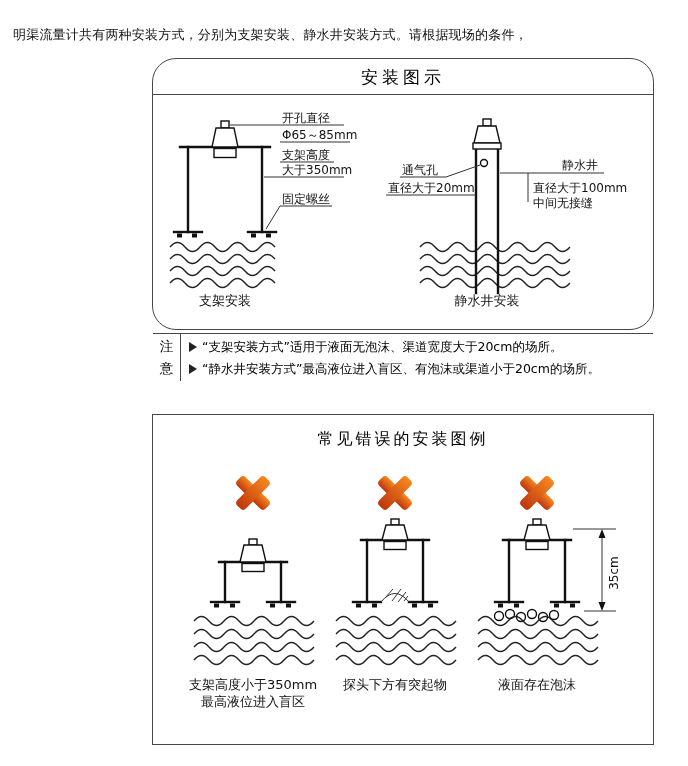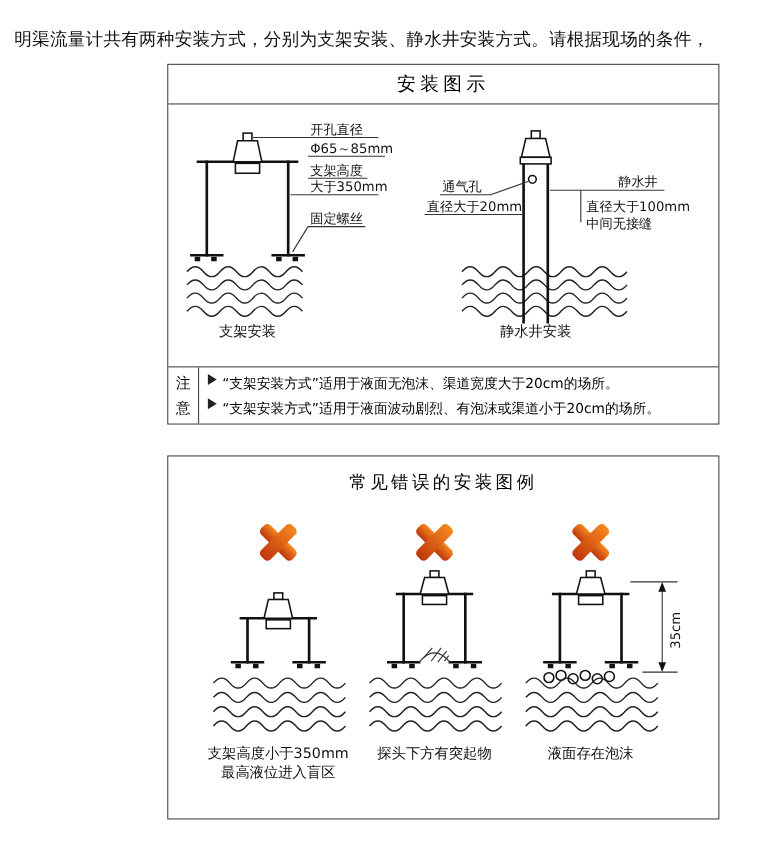--- a/index.html
+++ b/index.html
@@ -1,30 +1,30 @@
 <!DOCTYPE html>
 <html><head>
 <meta charset="utf-8">
 <style>
   * { margin:0; padding:0; box-sizing:border-box; }
   html,body { width:688px; height:766px; }
   body { background:#fff; font-family:"DejaVu Sans",sans-serif; color:#000; }
   .page { position:relative; width:688px; height:766px; background:#fff; overflow:hidden; }
-  .intro { position:absolute; left:13px; top:26px; font-size:16px; color:#111; letter-spacing:0.2px; }
+  .intro { position:absolute; left:13px; top:26px; font-size:13px; color:#111; letter-spacing:0.2px; }
   .panel { position:absolute; left:152px; width:502px; background:#fff; border:1.5px solid #474747; display:flex; flex-direction:column; }
-  .panel1 { top:58px; height:328px; }
+  .panel1 { top:58px; height:272px;border-radius:24px; }
   .panel2 { top:414px; height:331px; }
   .p1-title { height:36px; line-height:36px; text-align:center; font-size:17px; letter-spacing:4px; border-bottom:1.5px solid #474747; flex:none; }
   .p2-title { height:44px; line-height:48px; text-align:center; font-size:16px; letter-spacing:3px; flex:none; }
   .diagram-wrap { flex:none; }
   .diagram-wrap svg { display:block; margin:0 auto; }
   .notes { flex:1; border-top:1.5px solid #474747; display:flex; align-items:stretch; font-size:12.5px; }
   .notes-label { width:28px; flex:none; border-right:1.5px solid #474747; display:flex; flex-direction:column; justify-content:center; align-items:center; gap:4px; font-size:13.5px; }
   .notes-body { flex:1; display:flex; flex-direction:column; justify-content:center; gap:5px; padding:4px 6px; }
-  .note-line { display:flex; align-items:flex-start; line-height:17px; }
+  .note-line { display:flex; align-items:center; line-height:17px; }
   .bullet { width:0; height:0; border-left:8px solid #222; border-top:5px solid transparent; border-bottom:5px solid transparent; display:inline-block; margin:0 5px 0 2px; flex:none; }
   svg text { font-family:"DejaVu Sans",sans-serif; fill:#111; }
   .struct { stroke:#111; stroke-width:2.4; fill:none; stroke-linecap:square; }
   .thin   { stroke:#333; stroke-width:1; fill:none; }
   .wave   { stroke:#222; stroke-width:1.3; fill:none; }
   .part   { stroke:#111; stroke-width:1.4; fill:#fff; }
   .solid  { fill:#111; stroke:none; }
 </style>
 </head>
 <body>
@@ -125,21 +125,21 @@
         <div>注</div>
         <div>意</div>
       </div>
       <div class="notes-body">
         <div class="note-line">
           <span class="bullet"></span>
           <span>“支架安装方式”适用于液面无泡沫、渠道宽度大于20cm的场所。</span>
         </div>
         <div class="note-line">
           <span class="bullet"></span>
-          <span>“支架安装方式”适用于液面波动剧烈、有泡沫或渠道小于20cm的场所。</span>
+          <span>“静水井安装方式”最高液位进入盲区、有泡沫或渠道小于20cm的场所。</span>
         </div>
       </div>
     </div>
   </div>
 
   <div class="panel panel2">
     <div class="p2-title">常见错误的安装图例</div>
 
     <div class="diagram-wrap">
       <svg width="498" height="262" viewBox="0 0 498 262">

